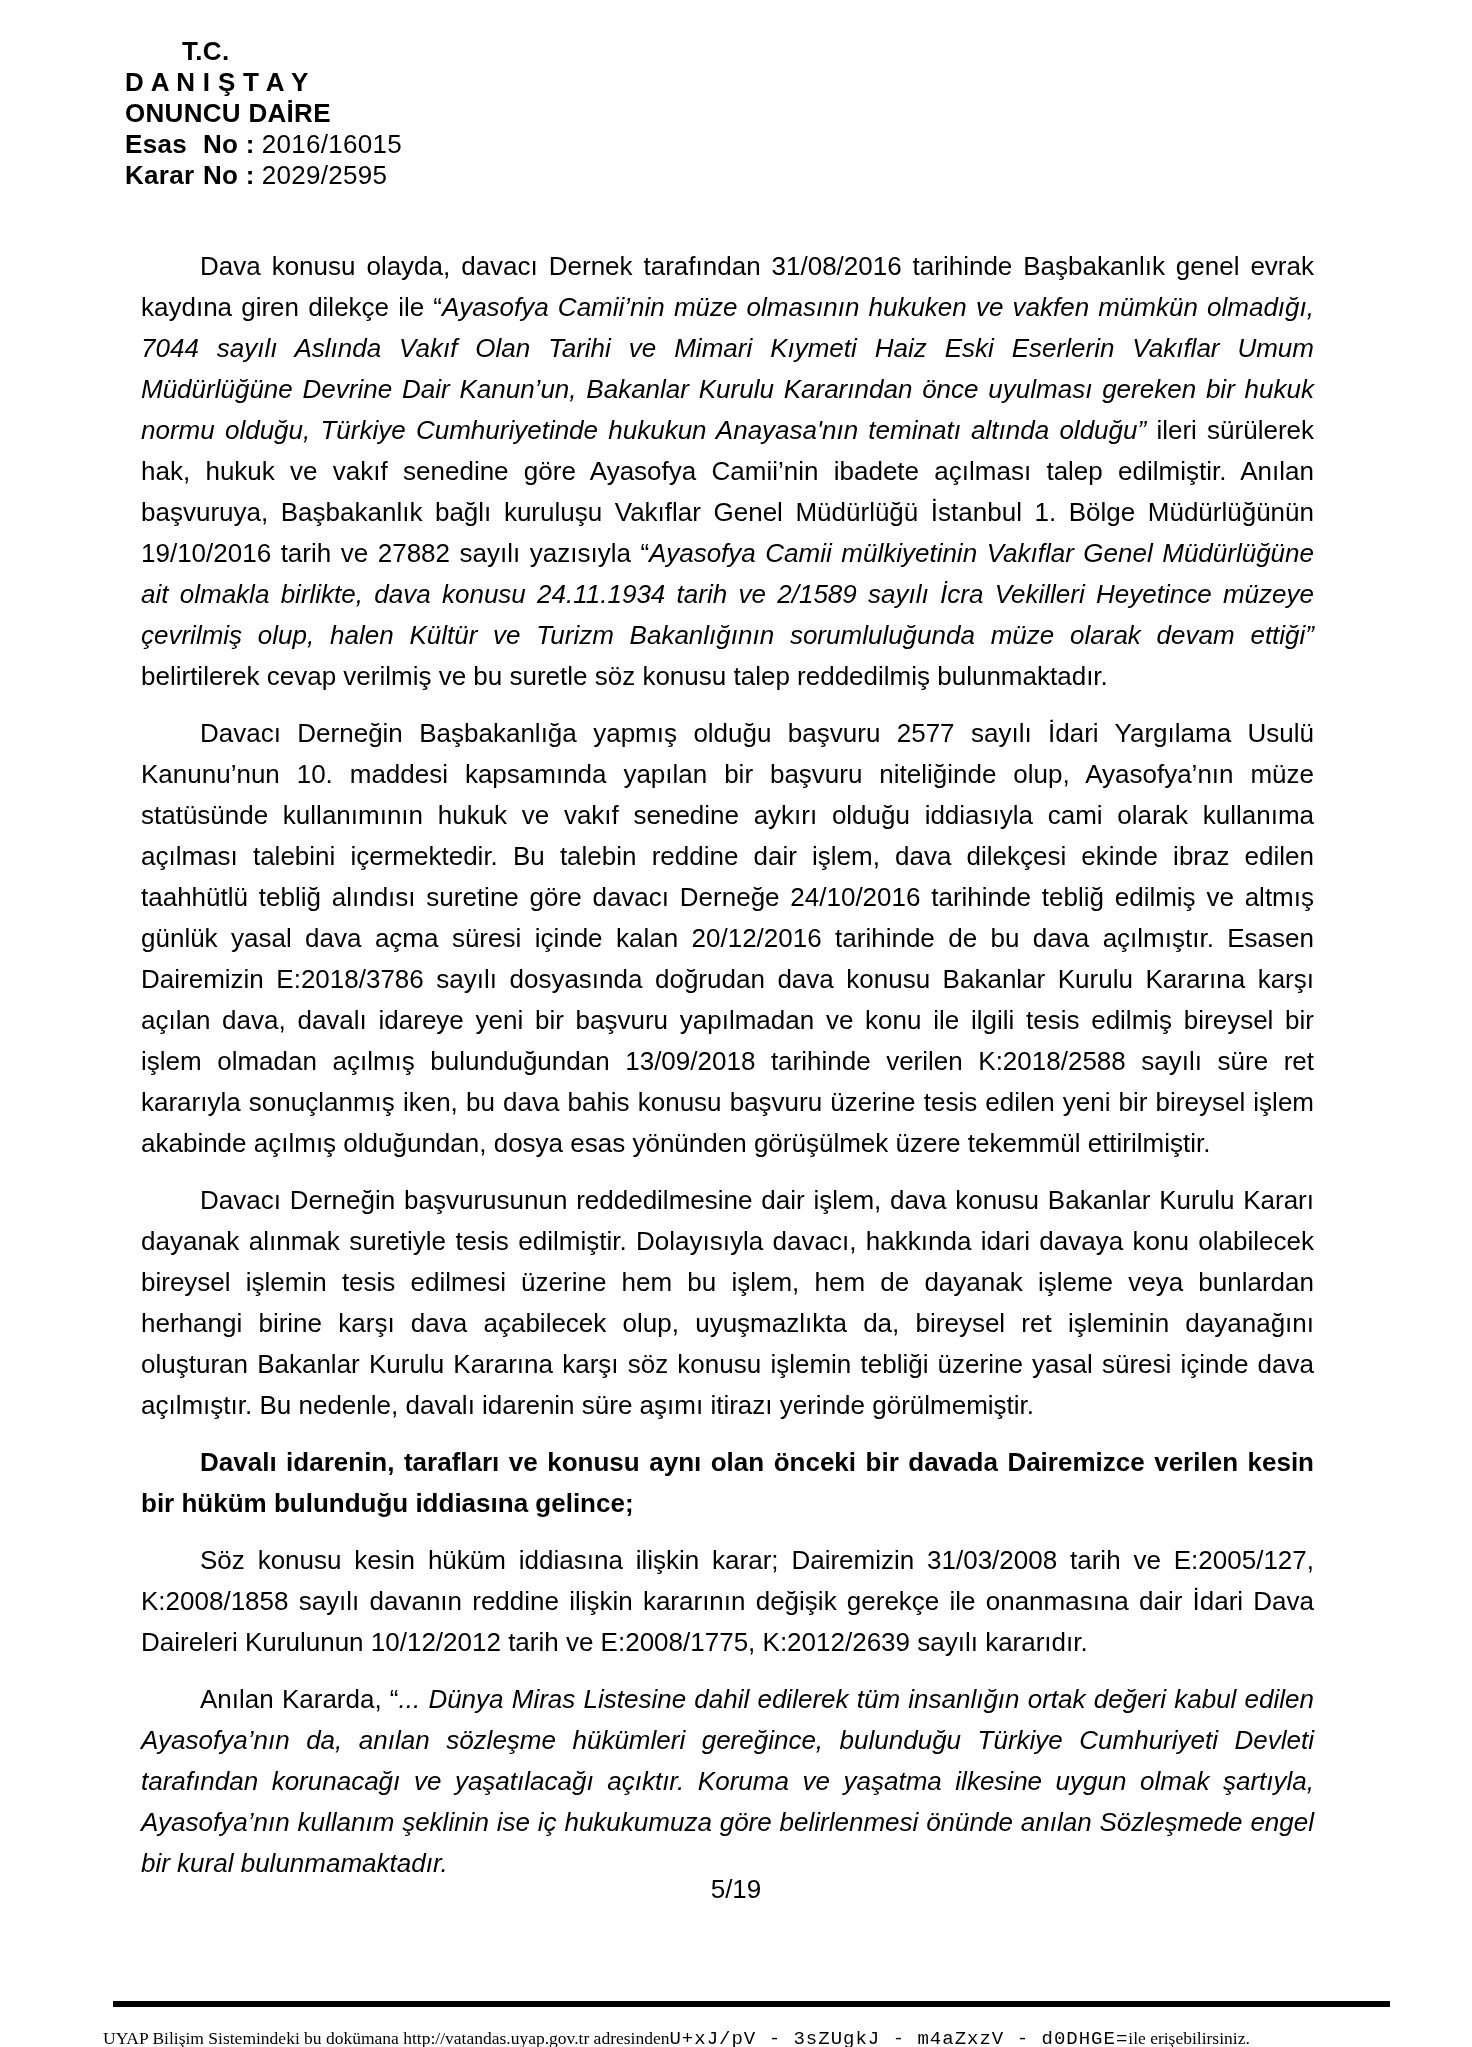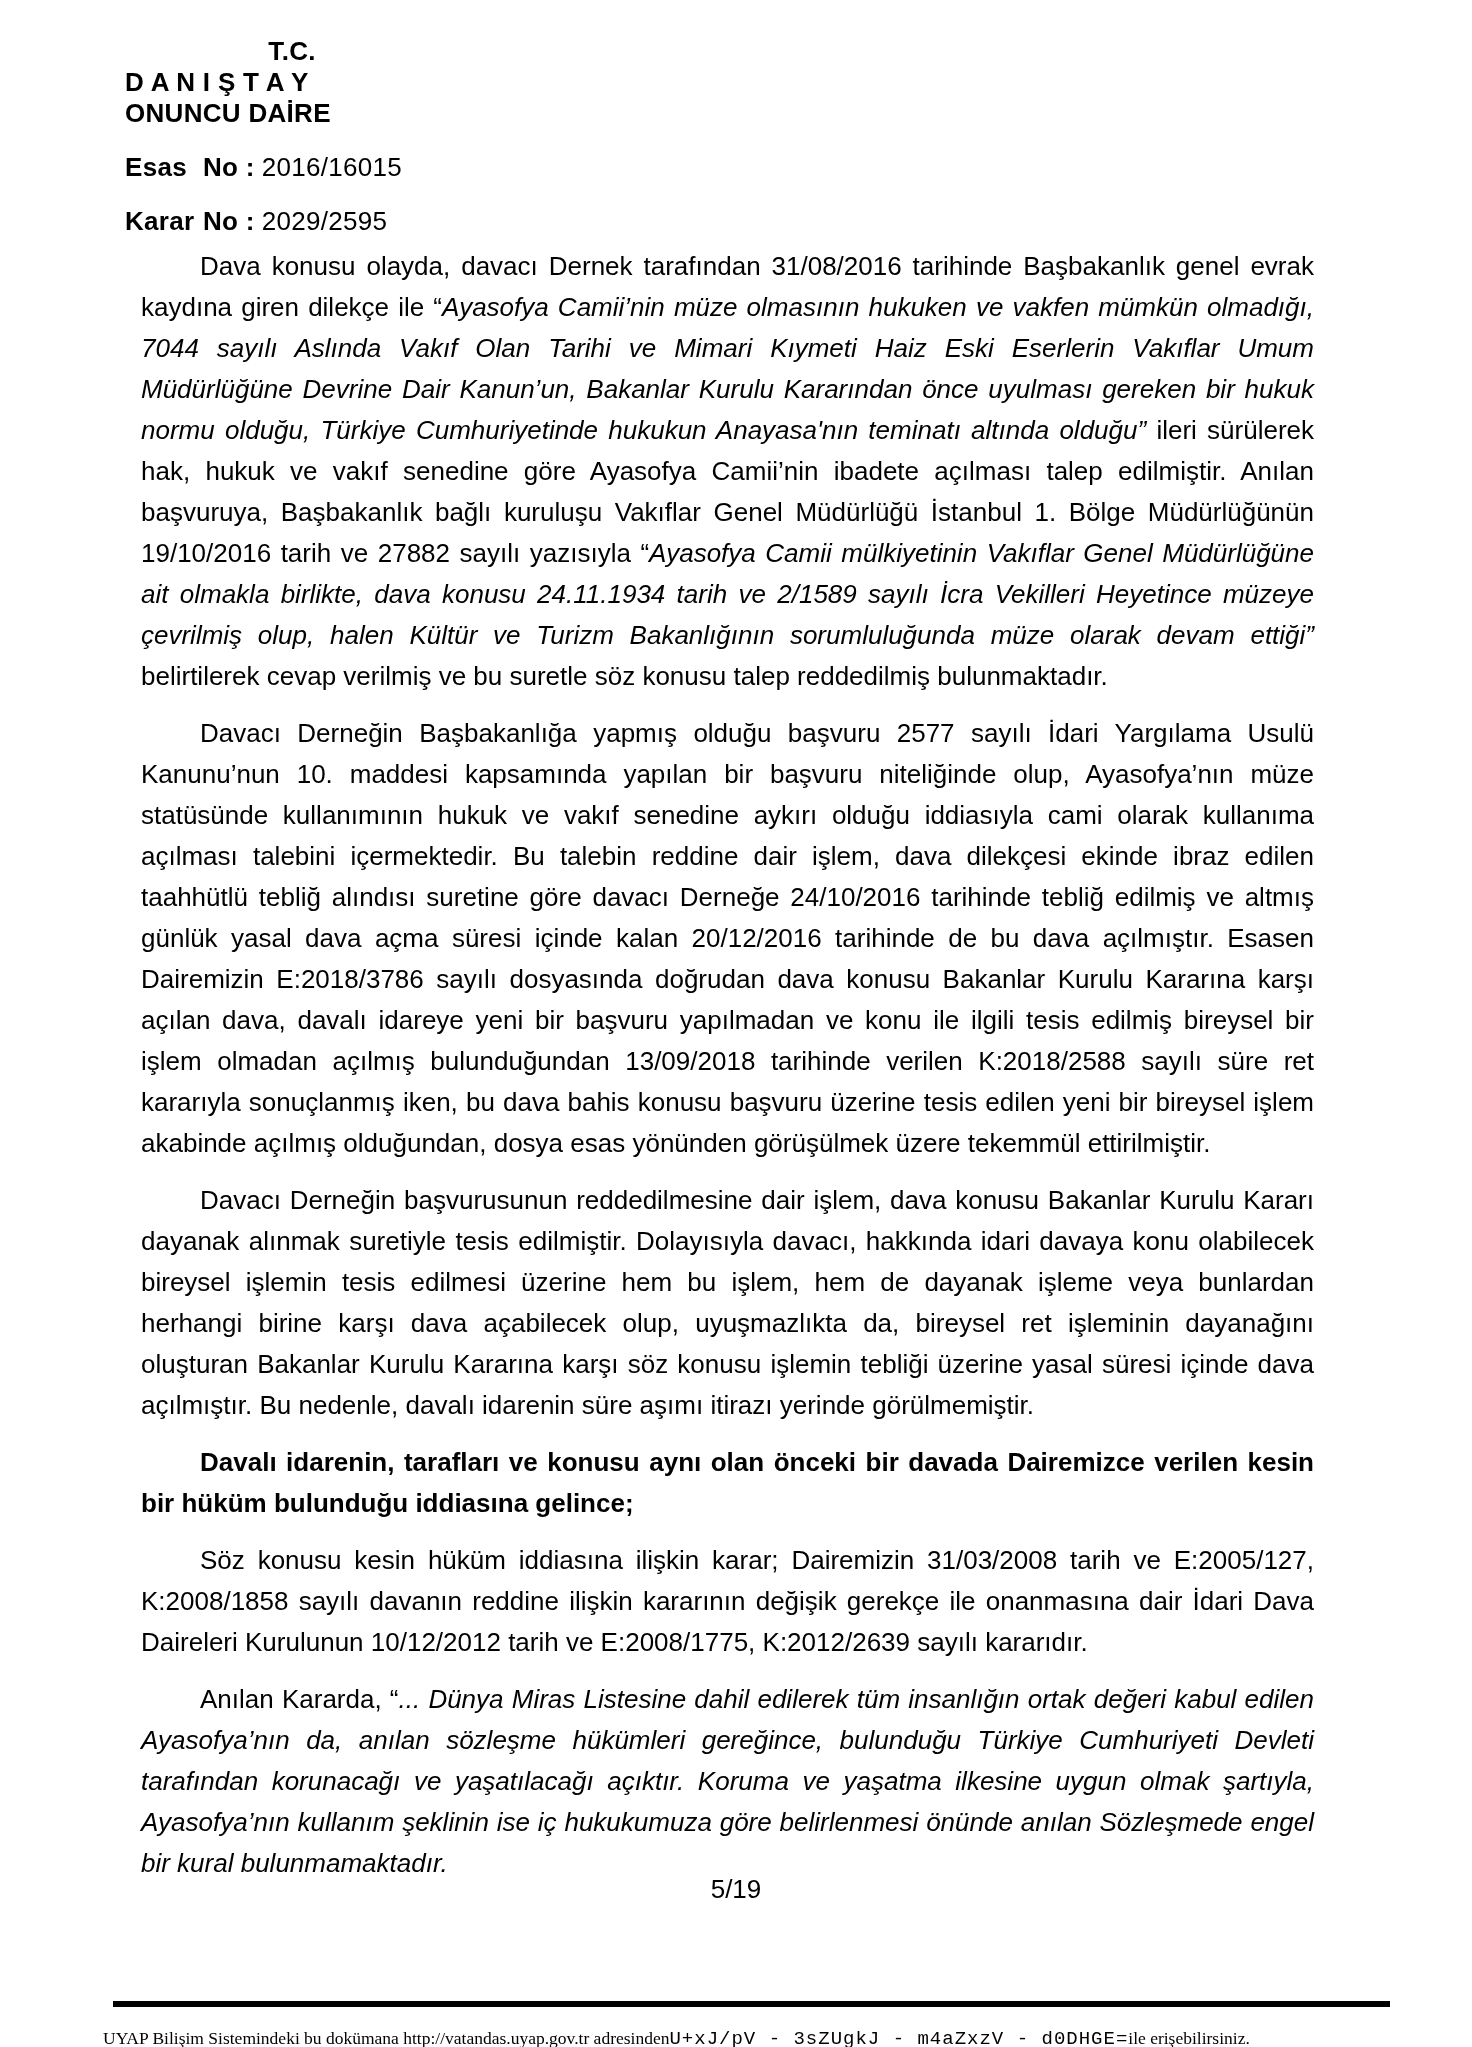--- a/index.html
+++ b/index.html
@@ -11,24 +11,24 @@
     font-family:"Liberation Sans", sans-serif;
     overflow:hidden;
     margin:0 auto;
   }
   
   .header{
     position:absolute;top:36px;left:125px;
     font-size:26px;font-weight:700;line-height:31px;
     letter-spacing:0.3px;
   }
-  .hdr-tc{padding-left:57px;text-align:center;}
+  .hdr-tc{padding-left:57px;}
   .numrow{font-weight:700;}
   .numrow .lbl{display:inline-block;width:78px;}
-  .numrow .nolbl{display:inline-block;margin-right:7px;margin-top:23px;}
+  .numrow .nolbl{display:inline-block;margin-right:7px;}
   .numrow .val{font-weight:400;}
   
   .docbody{
     position:absolute;top:230px;left:125px;width:1205px;
     font-size:26px;line-height:41px;
     text-align:justify;
   }
   .docbody p{margin:16px;text-indent:59px;}
   .it{font-style:italic;}
   .bold-p{font-weight:700;}

